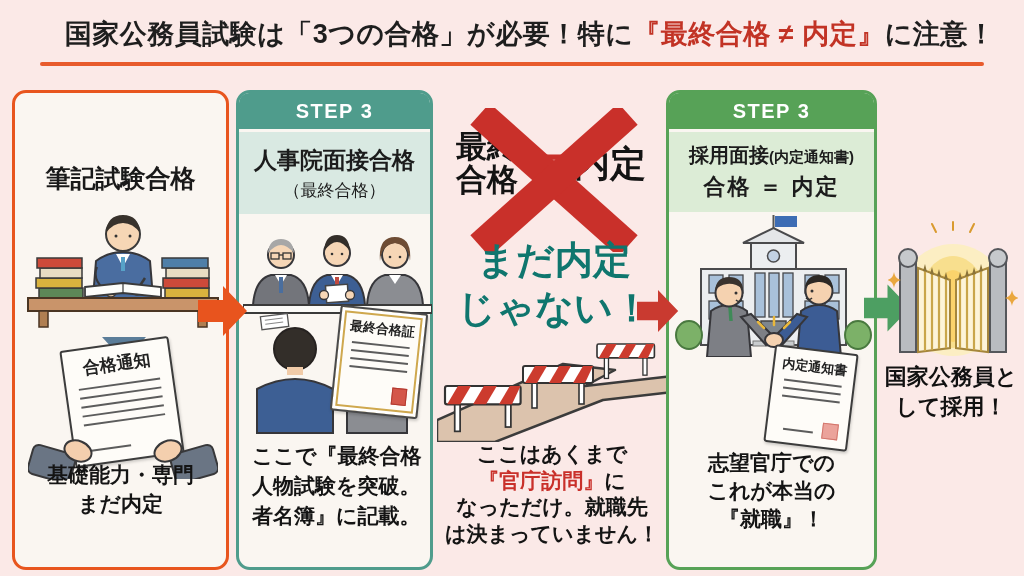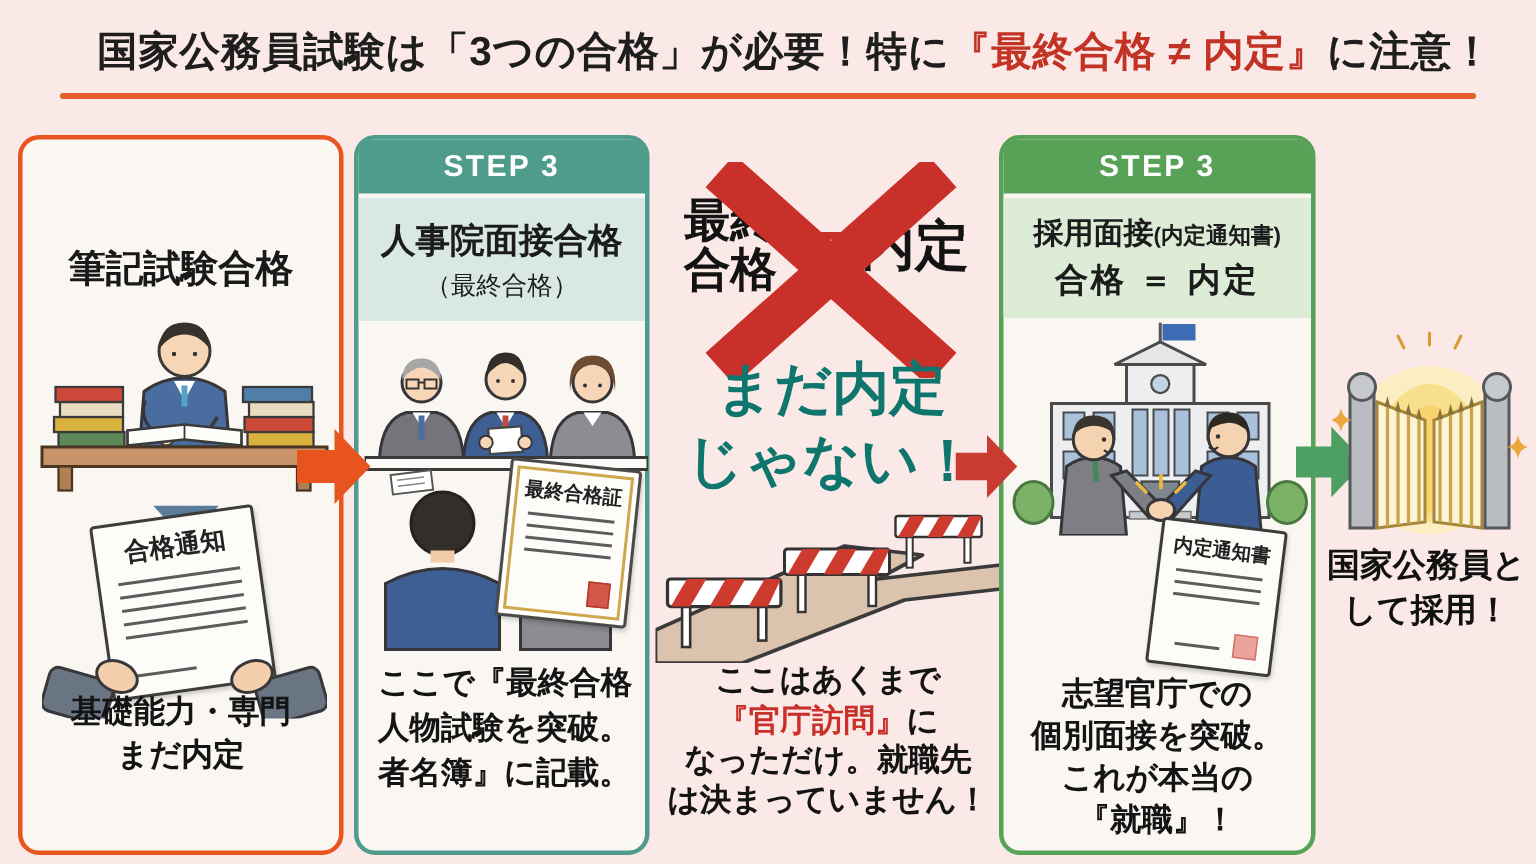--- a/index.html
+++ b/index.html
@@ -407,21 +407,20 @@
           <i></i>
           <i></i>
           <i></i>
         </div>
       <div class="doc-short"></div>
       <div class="doc-seal"></div>
     </div>
 
     <div class="desc d3">
       <div>志望官庁での</div>
-      <div>個別面接を突破。</div>
       <div>これが本当の</div>
       <div>『就職』！</div>
     </div>
   </section>
 
   <svg class="flowarrow arrow1" viewBox="0 0 50 54">
     <polygon points="0,16 25,16 25,2 49,27 25,52 25,38 0,38" fill="#e8541e"></polygon>
   </svg>
   <svg class="flowarrow arrow2" viewBox="0 0 50 54">
     <polygon points="0,16 25,16 25,2 49,27 25,52 25,38 0,38" fill="#c93a30"></polygon>

